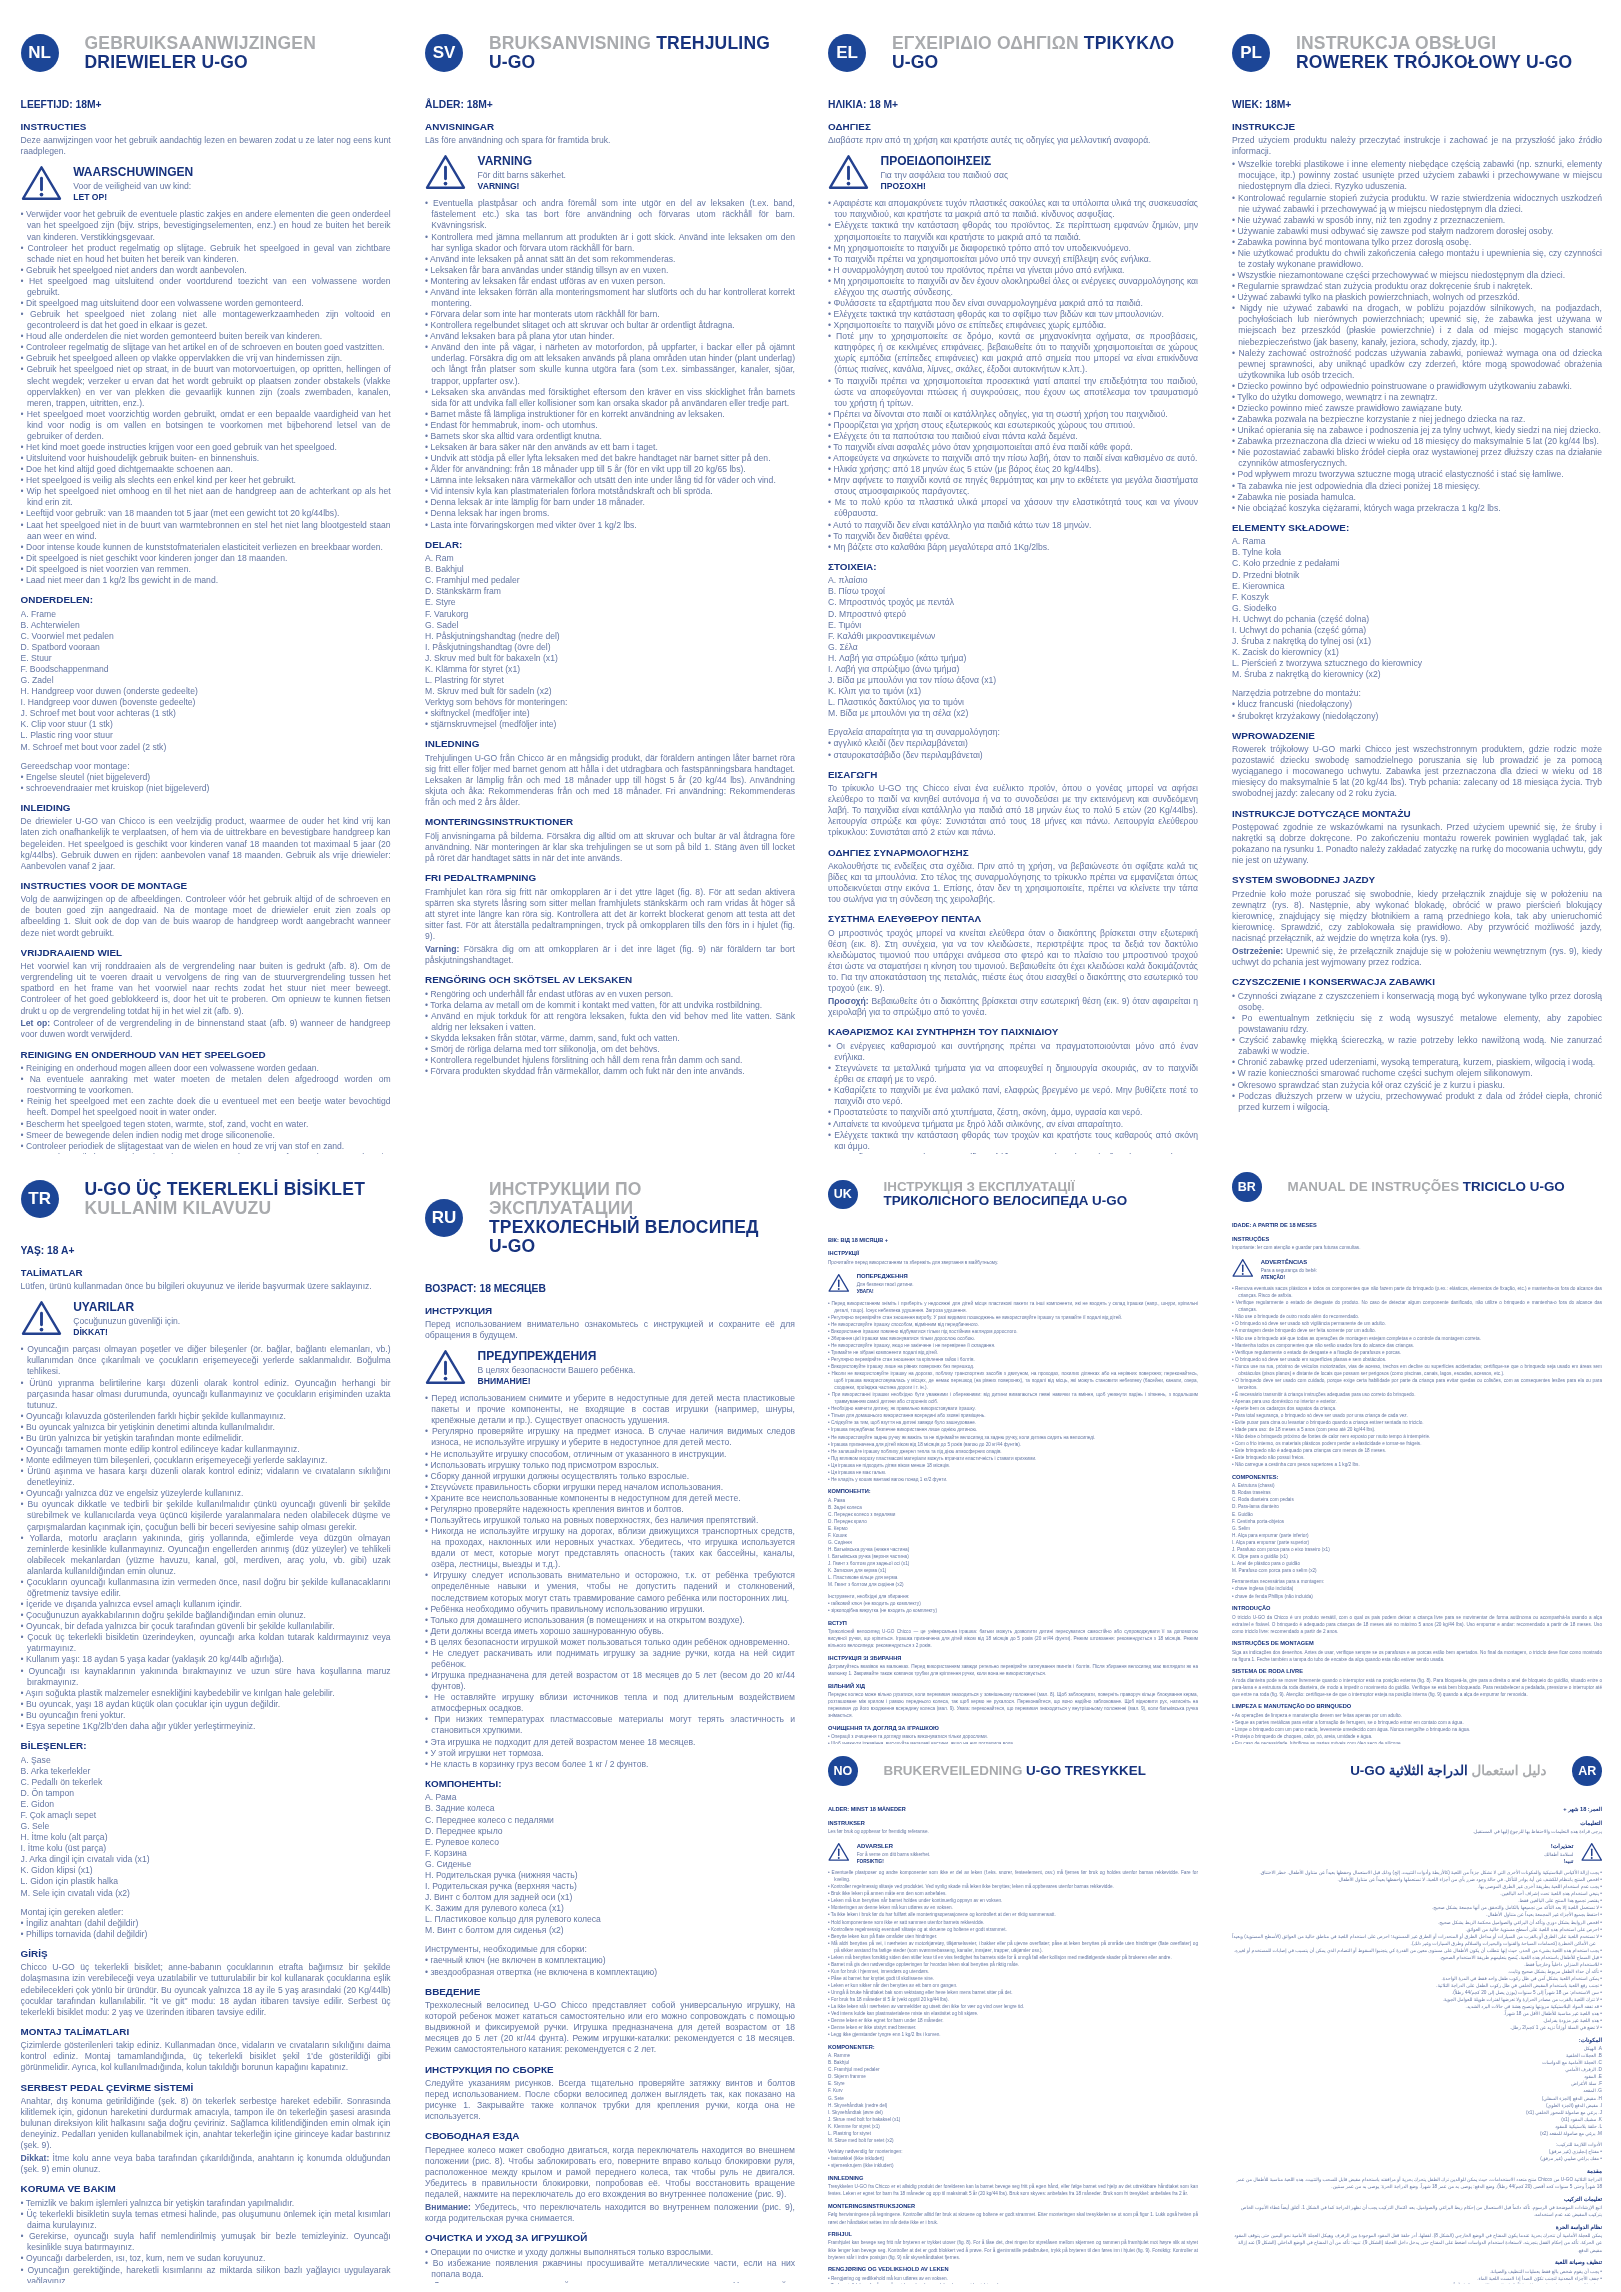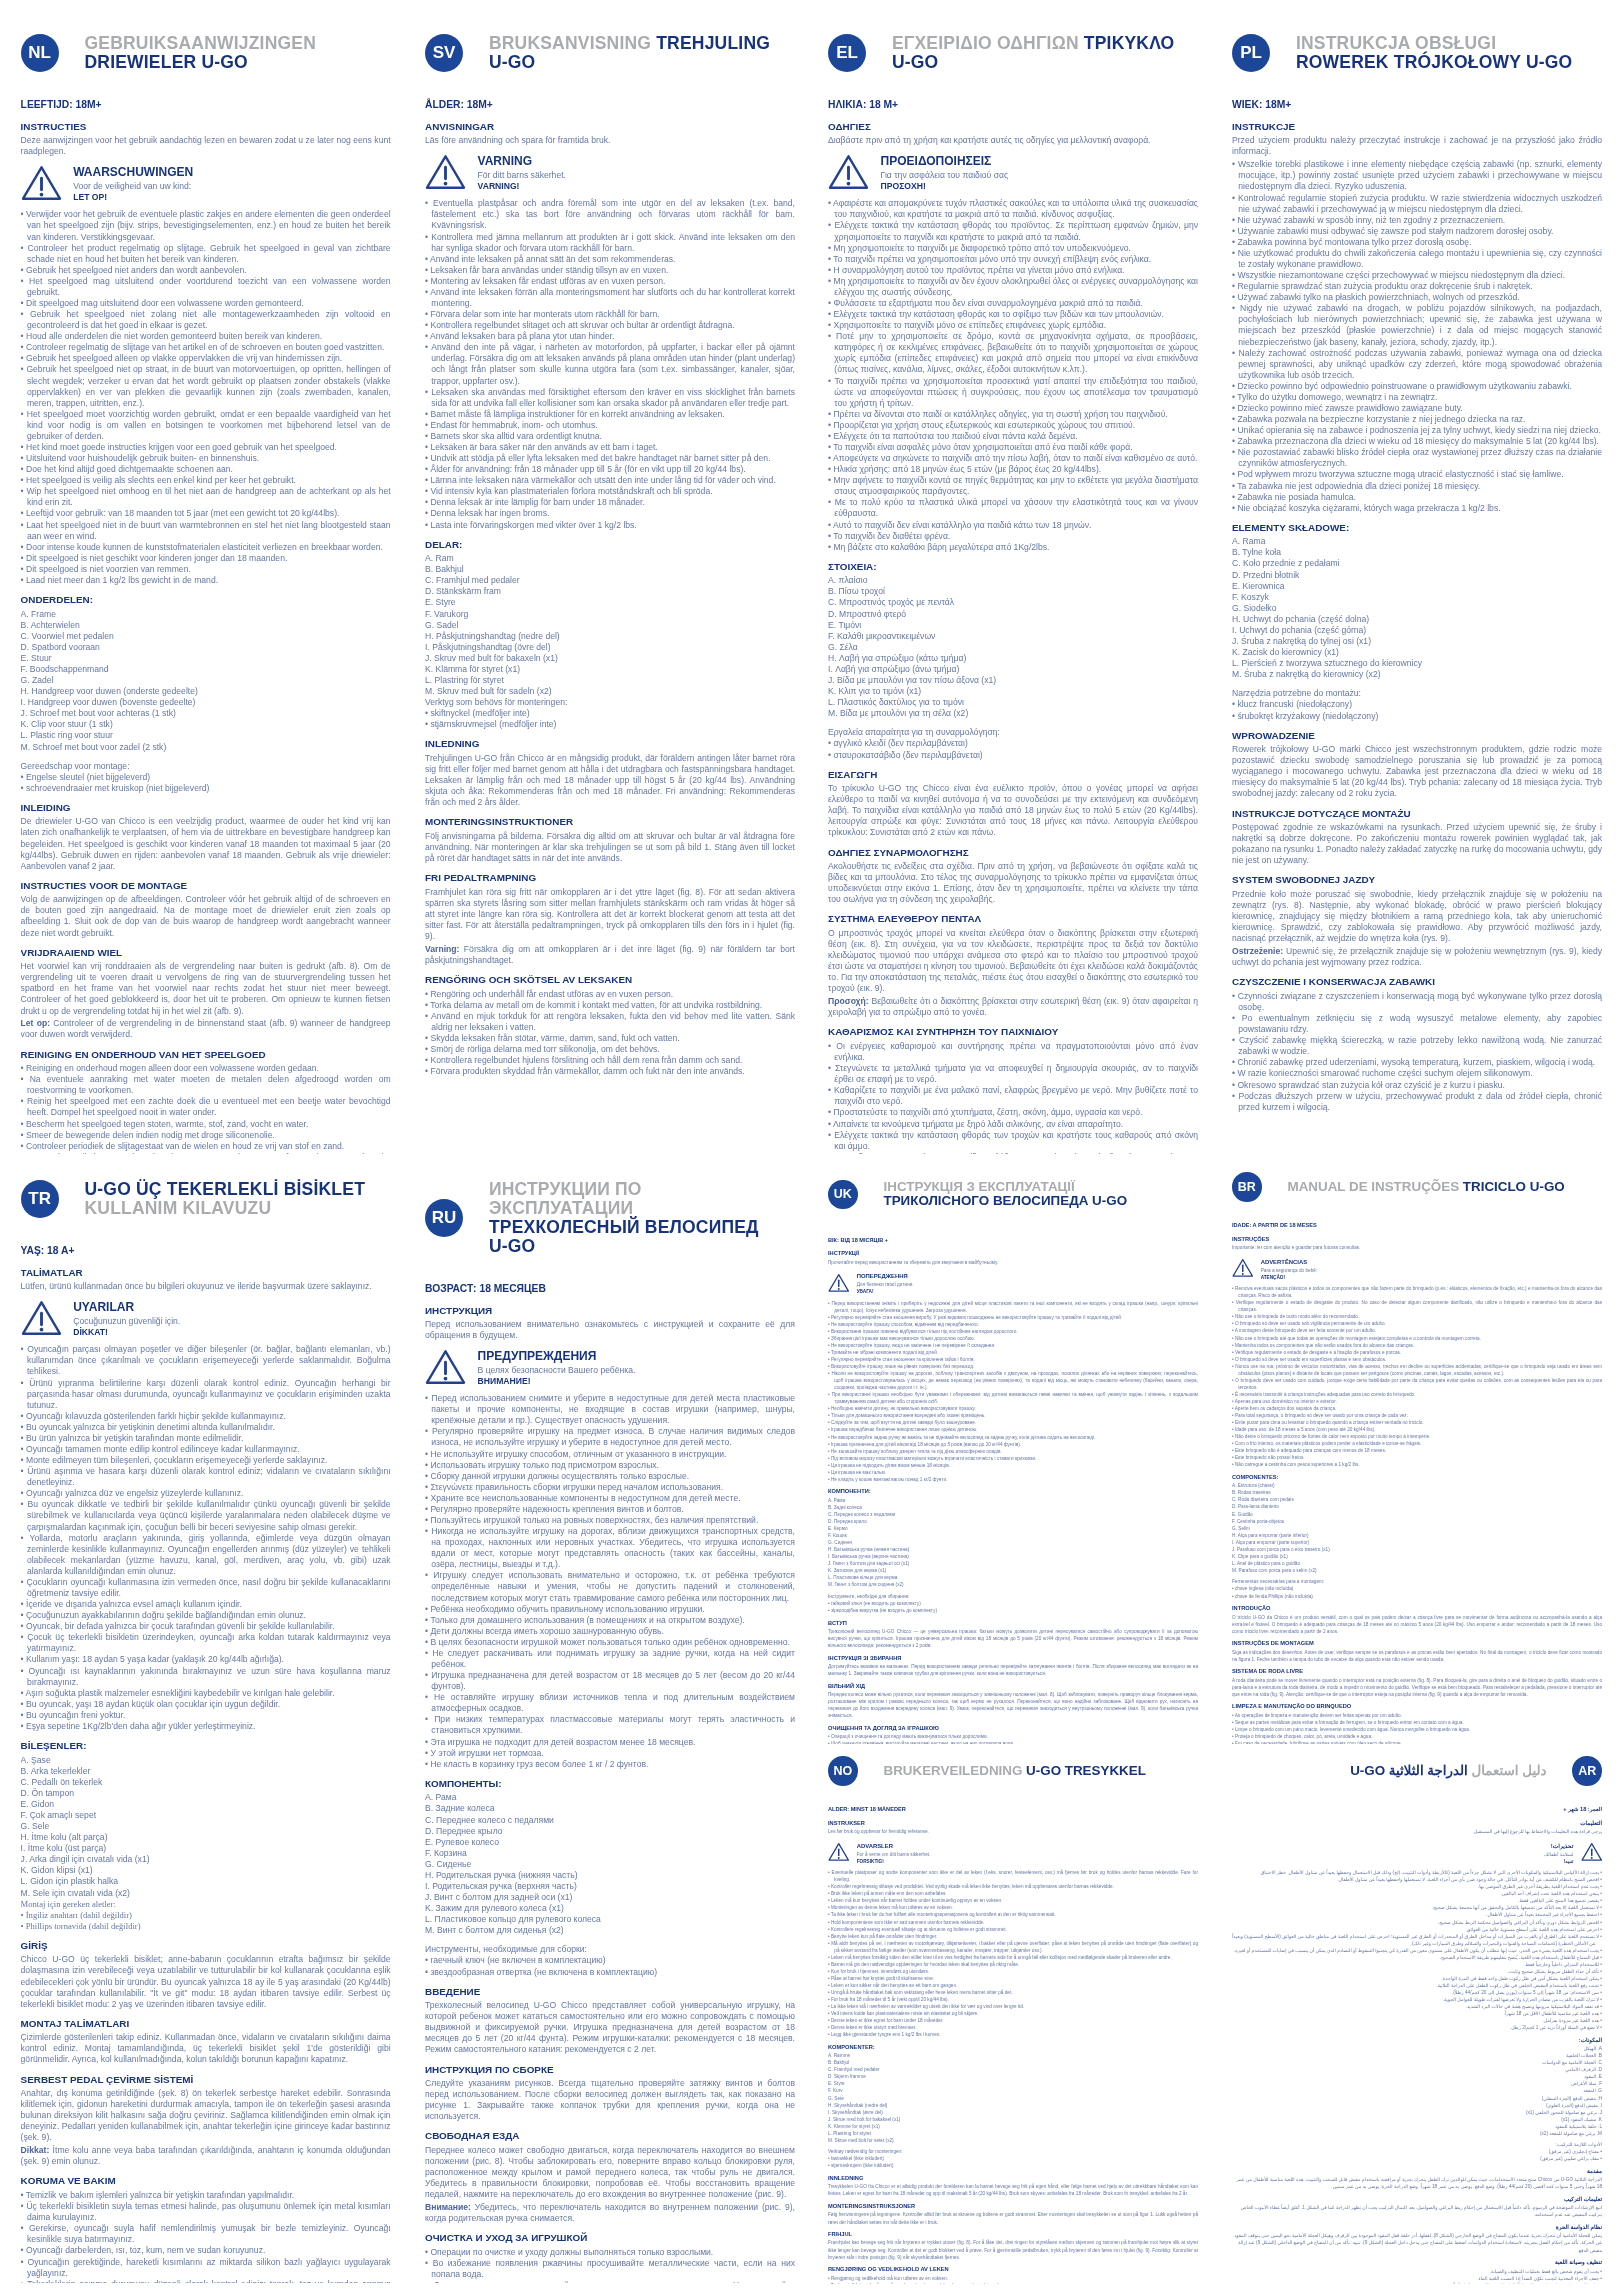--- a/index.html
+++ b/index.html
@@ -162,21 +162,21 @@
         <li>Förvara delar som inte har monterats utom räckhåll för barn.</li>
         <li>Kontrollera regelbundet slitaget och att skruvar och bultar är ordentligt åtdragna.</li>
         <li>Använd leksaken bara på plana ytor utan hinder.</li>
         <li>Använd den inte på vägar, i närheten av motorfordon, på uppfarter, i backar eller på ojämnt underlag. Försäkra dig om att leksaken används på plana områden utan hinder (plant underlag) och långt från platser som skulle kunna utgöra fara (som t.ex. simbassänger, kanaler, sjöar, trappor, uppfarter osv.).</li>
         <li>Leksaken ska användas med försiktighet eftersom den kräver en viss skicklighet från barnets sida för att undvika fall eller kollisioner som kan orsaka skador på användaren eller tredje part.</li>
         <li>Barnet måste få lämpliga instruktioner för en korrekt användning av leksaken.</li>
         <li>Endast för hemmabruk, inom- och utomhus.</li>
         <li>Barnets skor ska alltid vara ordentligt knutna.</li>
         <li>Leksaken är bara säker när den används av ett barn i taget.</li>
         <li>Undvik att stödja på eller lyfta leksaken med det bakre handtaget när barnet sitter på den.</li>
-        <li>Ålder för användning: från 18 månader upp till 5 år (för en vikt upp till 20 kg/44 lbs).</li>
+        <li>Ålder för användning: från 18 månader upp till 5 år (för en vikt upp till 20 kg/65 lbs).</li>
         <li>Lämna inte leksaken nära värmekällor och utsätt den inte under lång tid för väder och vind.</li>
         <li>Vid intensiv kyla kan plastmaterialen förlora motståndskraft och bli spröda.</li>
         <li>Denna leksak är inte lämplig för barn under 18 månader.</li>
         <li>Denna leksak har ingen broms.</li>
         <li>Lasta inte förvaringskorgen med vikter över 1 kg/2 lbs.</li>
       </ul>
       <h3 class="heading">DELAR:</h3>
       <div class="lines">
         <div>A. Ram</div>
         <div>B. Bakhjul</div>
@@ -422,21 +422,21 @@
         <div>E. Gidon</div>
         <div>F. Çok amaçlı sepet</div>
         <div>G. Sele</div>
         <div>H. İtme kolu (alt parça)</div>
         <div>I. İtme kolu (üst parça)</div>
         <div>J. Arka dingil için cıvatalı vida (x1)</div>
         <div>K. Gidon klipsi (x1)</div>
         <div>L. Gidon için plastik halka</div>
         <div>M. Sele için cıvatalı vida (x2)</div>
       </div>
-      <div class="lines" style=" font-family: Liberation Serif, serif;">
+      <div class="lines" style="margin-top: 8px;">
         <div>Montaj için gereken aletler:</div>
         <div>• İngiliz anahtarı (dahil değildir)</div>
         <div>• Phillips tornavida (dahil değildir)</div>
       </div>
       <h3 class="heading">GİRİŞ</h3>
       <p class="body">Chicco U-GO üç tekerlekli bisiklet; anne-babanın çocuklarının etrafta bağımsız bir şekilde dolaşmasına izin verebileceği veya uzatılabilir ve tutturulabilir bir kol kullanarak çocuklarına eşlik edebilecekleri çok yönlü bir üründür. Bu oyuncak yalnızca 18 ay ile 5 yaş arasındaki (20 Kg/44lb) çocuklar tarafından kullanılabilir. "İt ve git" modu: 18 aydan itibaren tavsiye edilir. Serbest üç tekerlekli bisiklet modu: 2 yaş ve üzerinden itibaren tavsiye edilir.</p>
       <h3 class="heading">MONTAJ TALİMATLARI</h3>
       <p class="body">Çizimlerde gösterilenleri takip ediniz. Kullanmadan önce, vidaların ve cıvataların sıkılığını daima kontrol ediniz. Montaj tamamlandığında, üç tekerlekli bisiklet şekil 1'de gösterildiği gibi görünmelidir. Ayrıca, kol kullanılmadığında, kolun takıldığı borunun kapağını kapatınız.</p>
       <h3 class="heading">SERBEST PEDAL ÇEVİRME SİSTEMİ</h3>
       <p class="body">Anahtar, dış konuma getirildiğinde (şek. 8) ön tekerlek serbestçe hareket edebilir. Sonrasında kilitlemek için, gidonun hareketini durdurmak amacıyla, tampon ile ön tekerleğin şasesi arasında bulunan direksiyon kilit halkasını sağa doğru çeviriniz. Sağlamca kilitlendiğinden emin olmak için deneyiniz. Pedalları yeniden kullanabilmek için, anahtar tekerleğin içine girinceye kadar bastırınız (şek. 9).</p>

